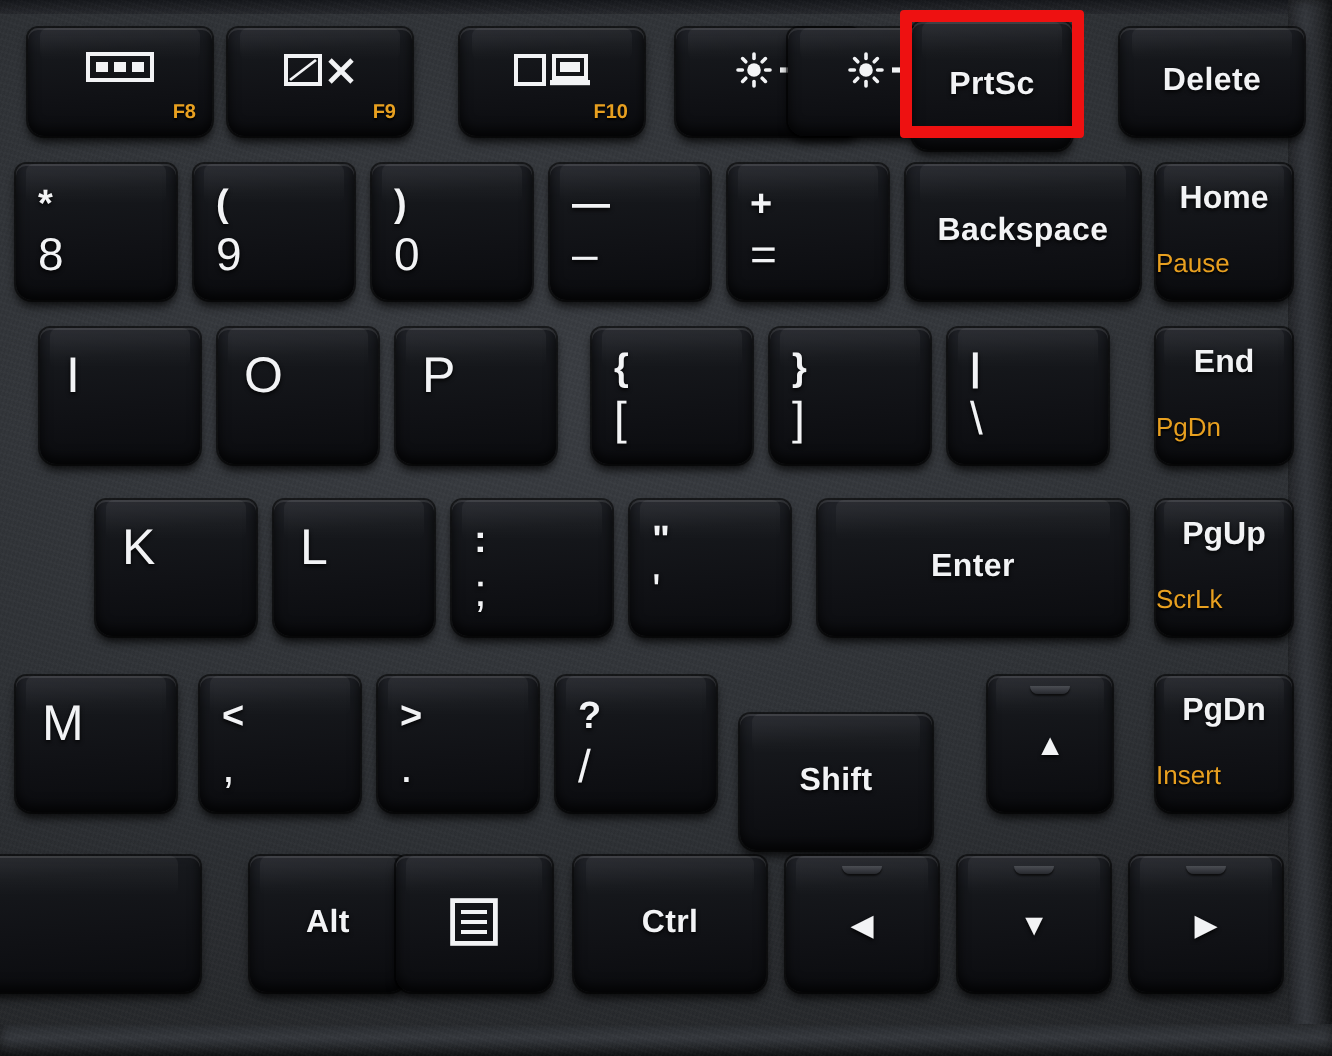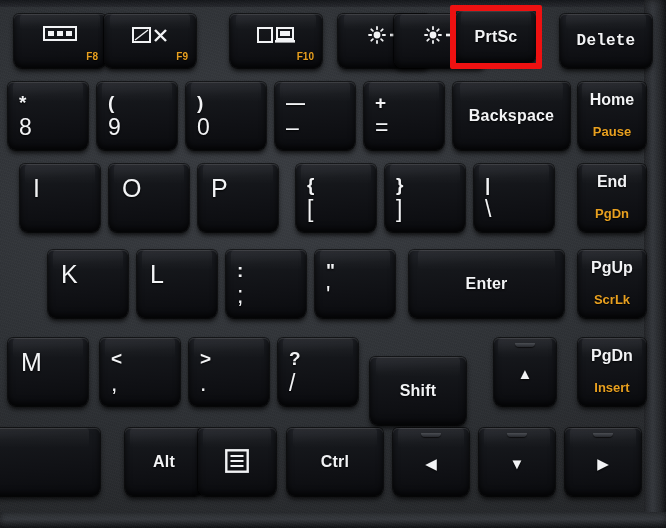--- a/index.html
+++ b/index.html
@@ -101,23 +101,23 @@
   .lg-navtop {       
     left: 0; right: 0;
     top: 10px;
     text-align: center;
     font-size: 16px;
     font-weight: bold;
   }
   .lg-navbot {       
     left: 0; right: 0;
     bottom: 12px;
-    text-align: center;
+    text-align: left;
     font-size: 13px;
-    font-weight: bold;
+    font-weight: normal;
     color: #e8a020;
     text-shadow: 0 1px 1px rgba(0,0,0,0.95);
   }
   .lg-arrow {
     left: 0; right: 0;
     top: 52%;
     transform: translateY(-50%);
     text-align: center;
     font-size: 15px;
   }
@@ -188,21 +188,21 @@
   <div id="keys-layer">
       <div class="key" style="left: 14px; top: 14px; width: 92px; height: 54px;">
         <div class="pic"><svg width="34" height="15" viewBox="0 0 34 15">
       <rect x="1" y="1" width="32" height="13" fill="none" stroke="#f2f3f5" stroke-width="2"></rect>
       <rect x="5" y="5" width="6" height="5" fill="#f2f3f5"></rect>
       <rect x="14" y="5" width="6" height="5" fill="#f2f3f5"></rect>
       <rect x="23" y="5" width="6" height="5" fill="#f2f3f5"></rect>
     </svg></div>
         <span class="lg lg-fnum">F8</span>
       </div>
-      <div class="key" style="left: 104px; top: 14px; width: 92px; height: 54px; text-decoration: underline;">
+      <div class="key" style="left: 114px; top: 14px; width: 92px; height: 54px; text-decoration: underline;">
         <div class="pic"><svg width="36" height="18" viewBox="0 0 36 18">
       <rect x="1" y="2" width="17" height="14" fill="none" stroke="#f2f3f5" stroke-width="2"></rect>
       <line x1="3" y1="14" x2="16" y2="4" stroke="#f2f3f5" stroke-width="1.4"></line>
       <line x1="23" y1="4" x2="34" y2="15" stroke="#f2f3f5" stroke-width="2.4"></line>
       <line x1="34" y1="4" x2="23" y2="15" stroke="#f2f3f5" stroke-width="2.4"></line>
     </svg></div>
         <span class="lg lg-fnum">F9</span>
       </div>
       <div class="key" style="left: 230px; top: 14px; width: 92px; height: 54px;">
         <div class="pic"><svg width="38" height="18" viewBox="0 0 38 18">
@@ -241,24 +241,24 @@
         <line x1="5.3" y1="3.3" x2="6.9" y2="4.9"></line>
               <line x1="15.1" y1="13.1" x2="16.7" y2="14.7"></line>
         <line x1="16.7" y1="3.3" x2="15.1" y2="4.9"></line>
               <line x1="6.9" y1="13.1" x2="5.3" y2="14.7"></line>
       </g>
       <rect x="24" y="7.7" width="11" height="2.6" fill="#f2f3f5"></rect>
       <rect x="28.2" y="3.5" width="2.6" height="11" fill="#f2f3f5"></rect>
     </svg></div>
         <span class="lg lg-fnum">F12</span>
       </div>
-      <div class="key" style="left: 456px; top: 11px; width: 80px; height: 52px;">
+      <div class="key" style="left: 456px; top: 11px; width: 80px; height: 64px;">
         <span class="lg lg-center">PrtSc</span>
       </div>
-      <div class="key" style="left: 560px; top: 14px; width: 92px; height: 54px; font-family: Liberation Mono, monospace;">
+      <div class="key" style="left: 560px; top: 14px; width: 92px; height: 54px;">
         <span class="lg lg-center">Delete</span>
       </div>
       <div class="key" style="left: 8px; top: 82px; width: 80px; height: 68px;">
         <span class="lg lg-tl">*</span>
         <span class="lg lg-bl">8</span>
       </div>
       <div class="key" style="left: 97px; top: 82px; width: 80px; height: 68px;">
         <span class="lg lg-tl">(</span>
         <span class="lg lg-bl">9</span>
       </div>

